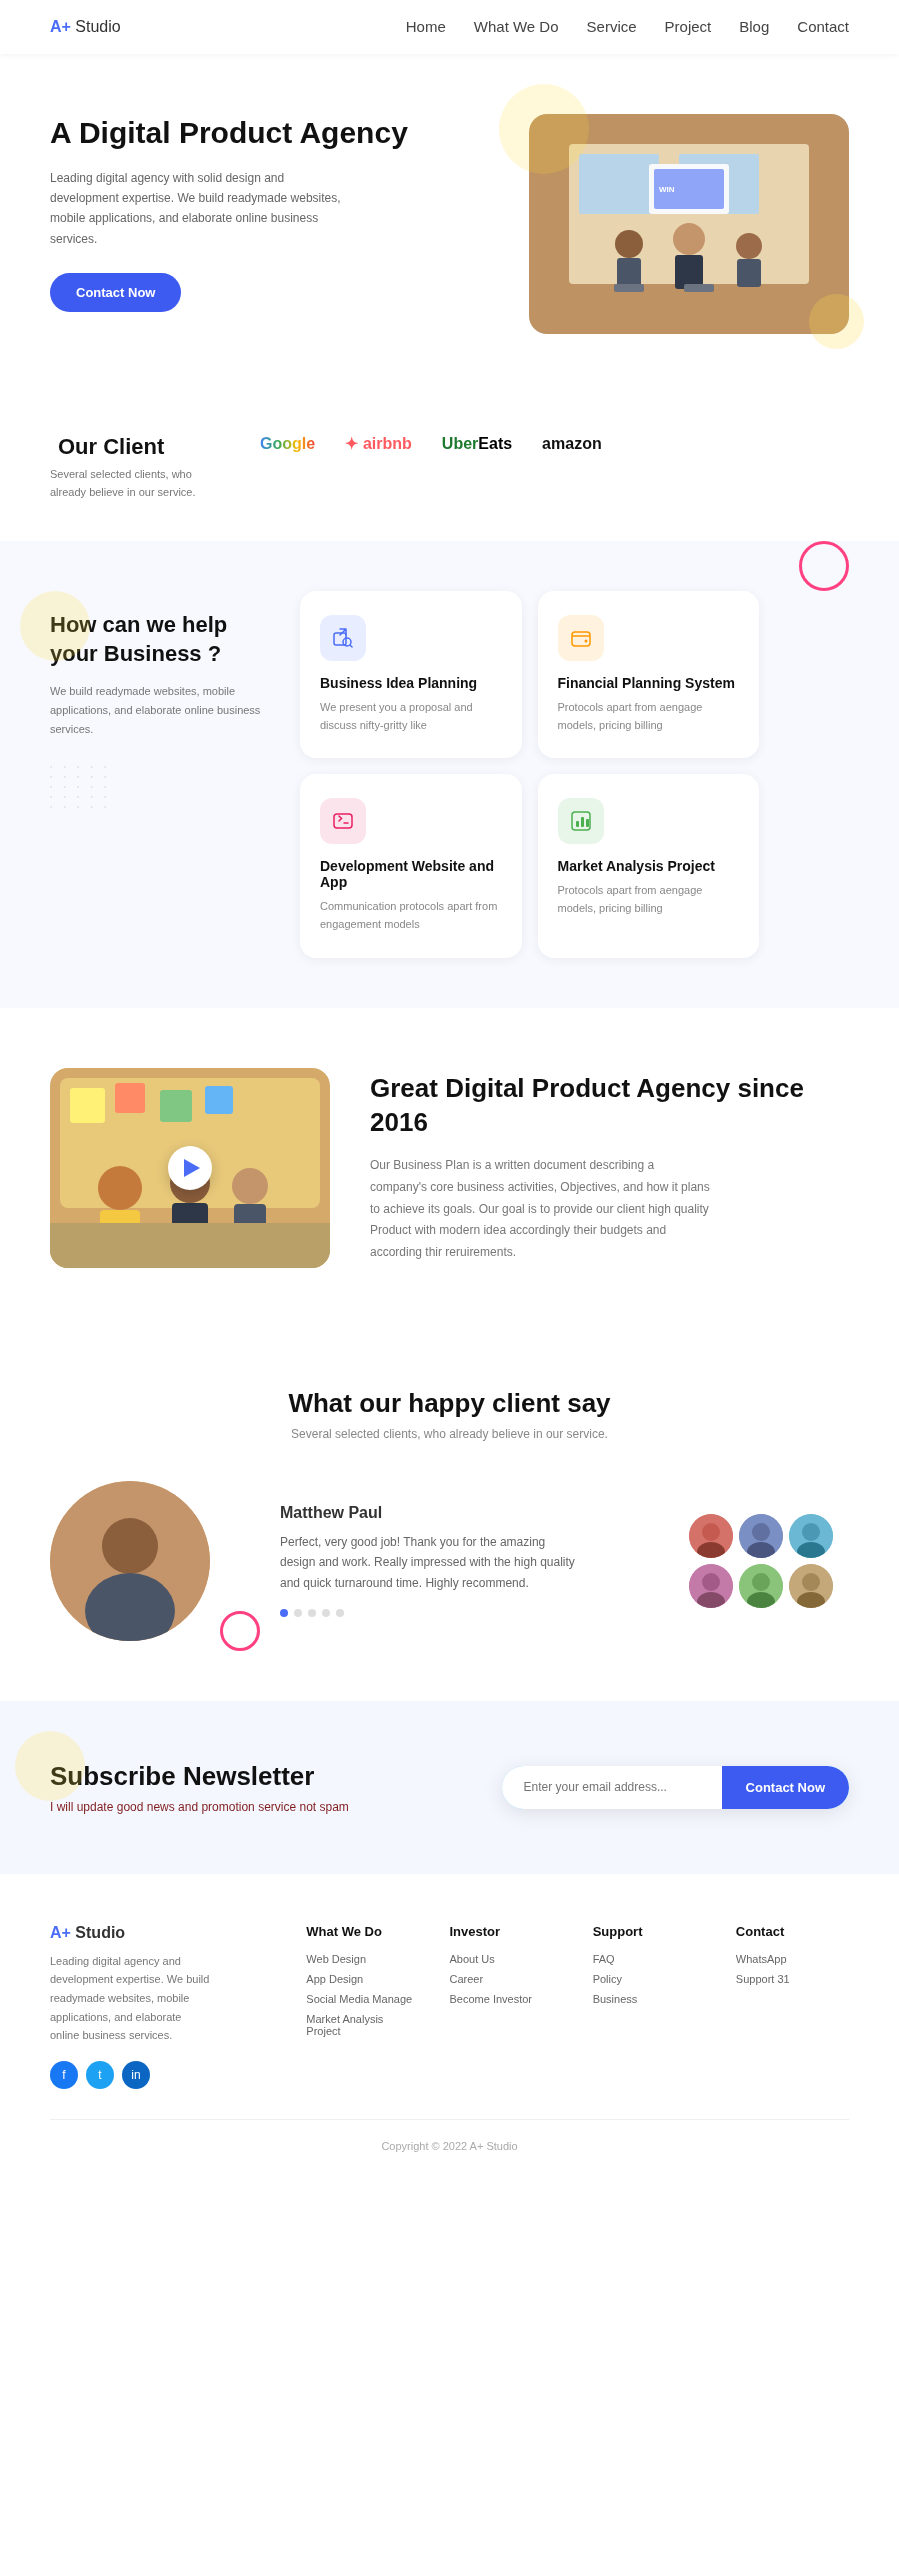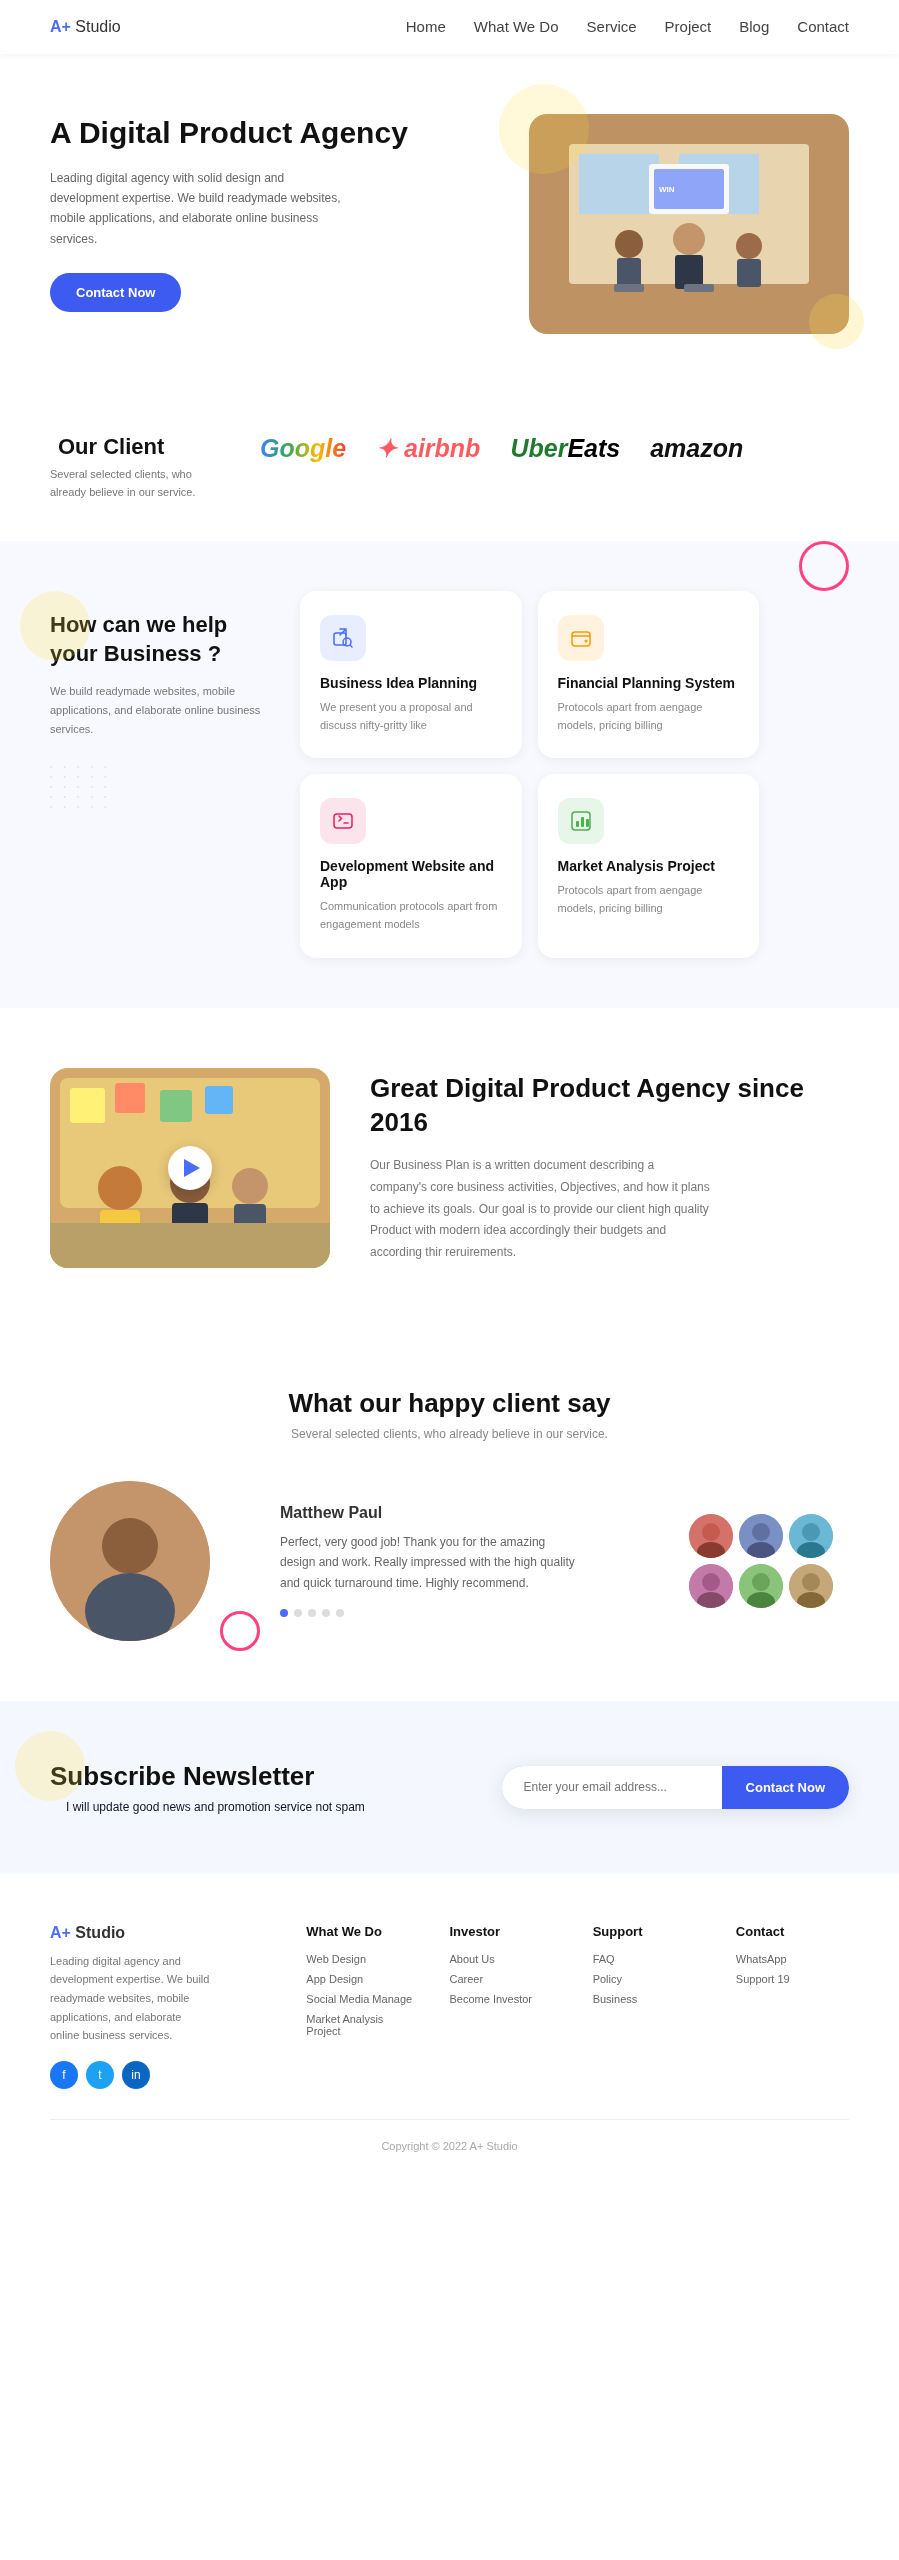--- a/index.html
+++ b/index.html
@@ -18,21 +18,21 @@
     .btn-primary { background: #3d5af1; color: #fff; border: none; padding: 12px 26px; border-radius: 24px; font-size: 13px; font-weight: 600; cursor: pointer; }
     .hero-image { flex: 1; display: flex; justify-content: flex-end; position: relative; }
     .hero-img-box { width: 320px; height: 220px; border-radius: 18px; overflow: hidden; background: linear-gradient(135deg, #e8e8e8 0%, #c8c8c8 100%); display: flex; align-items: center; justify-content: center; }
 
     
     .clients { padding: 50px 50px 40px; background: #fff; }
     .clients-inner { display: flex; align-items: flex-start; gap: 50px; }
     .clients-text h2 { font-size: 22px; font-weight: 800; color: #111; margin-left: 8px; }
     .clients-text p { font-size: 11px; color: #777; margin-top: 6px; max-width: 160px; line-height: 1.6; }
     .clients-logos { display: flex; align-items: center; gap: 30px; flex-wrap: wrap; }
-    .client-logo { font-size: 25px; font-weight: 800; font-style: italic; }
+    .client-logo { font-size: 16px; font-weight: 800; }
     .google-logo { color: transparent; background: linear-gradient(90deg, #4285F4, #34A853, #FBBC05, #EA4335); -webkit-background-clip: text; background-clip: text; }
     .airbnb-logo { color: #FF5A5F; }
     .ubereats-logo { color: #1d7a2e; font-weight: 800; }
     .amazon-logo { color: #111; font-weight: 900; }
 
     
     .help-section { display: flex; padding: 50px 50px; gap: 30px; background: #f8f9ff; align-items: flex-start; }
     .help-text { flex: 0 0 220px; padding-top: 20px; }
     .help-text h2 { font-size: 22px; font-weight: 800; color: #111; line-height: 1.3; margin-bottom: 14px; }
     .help-text p { font-size: 11px; color: #777; line-height: 1.7; }
@@ -71,21 +71,21 @@
     .mini-av1 { background: #d4726a; }
     .mini-av2 { background: #7a8fc4; }
     .mini-av3 { background: #6ab8d4; }
     .mini-av4 { background: #c47aa8; }
     .mini-av5 { background: #8ac47a; }
     .mini-av6 { background: #c4a87a; }
 
     
     .newsletter { background: #f5f7ff; padding: 60px 50px; display: flex; align-items: center; justify-content: space-between; }
     .newsletter-text h2 { font-size: 26px; font-weight: 800; color: #111; margin-bottom: 8px; }
-    .newsletter-text p { font-size: 12px; color: #0f172a; margin-left: 16px; }
+    .newsletter-text p { font-size: 12px; color: #7f1d1d; }
     .newsletter-form { display: flex; background: #7dd3fc; border-radius: 28px; overflow: hidden; box-shadow: 0 4px 20px rgba(0,0,0,0.1); }
     .newsletter-input { border: none; outline: none; padding: 14px 22px; font-size: 12px; color: #aaa; min-width: 220px; }
     .newsletter-btn { background: #3d5af1; color: #fff; border: none; padding: 14px 24px; font-size: 13px; font-weight: 600; cursor: pointer; border-radius: 0 28px 28px 0; }
 
     
     footer { background: #fff; padding: 50px 50px 30px; }
     .footer-grid { display: grid; grid-template-columns: 2fr 1fr 1fr 1fr 1fr; gap: 30px; margin-bottom: 30px; }
     .footer-brand .logo { font-weight: 800; font-size: 16px; margin-bottom: 10px; }
     .footer-brand p { font-size: 11px; color: #777; line-height: 1.7; max-width: 160px; }
     .footer-social { display: flex; gap: 8px; margin-top: 16px; }
@@ -390,20 +390,20 @@
       <ul>
         <li>FAQ</li>
         <li>Policy</li>
         <li>Business</li>
       </ul>
     </div>
     <div class="footer-col">
       <h4>Contact</h4>
       <ul>
         <li>WhatsApp</li>
-        <li>Support 19</li>
+        <li>Support 31</li>
       </ul>
     </div>
   </div>
   <div class="footer-bottom">
     <span>Copyright © 2022 A+ Studio</span>
   </div>
 </footer>
 
 </body></html>

